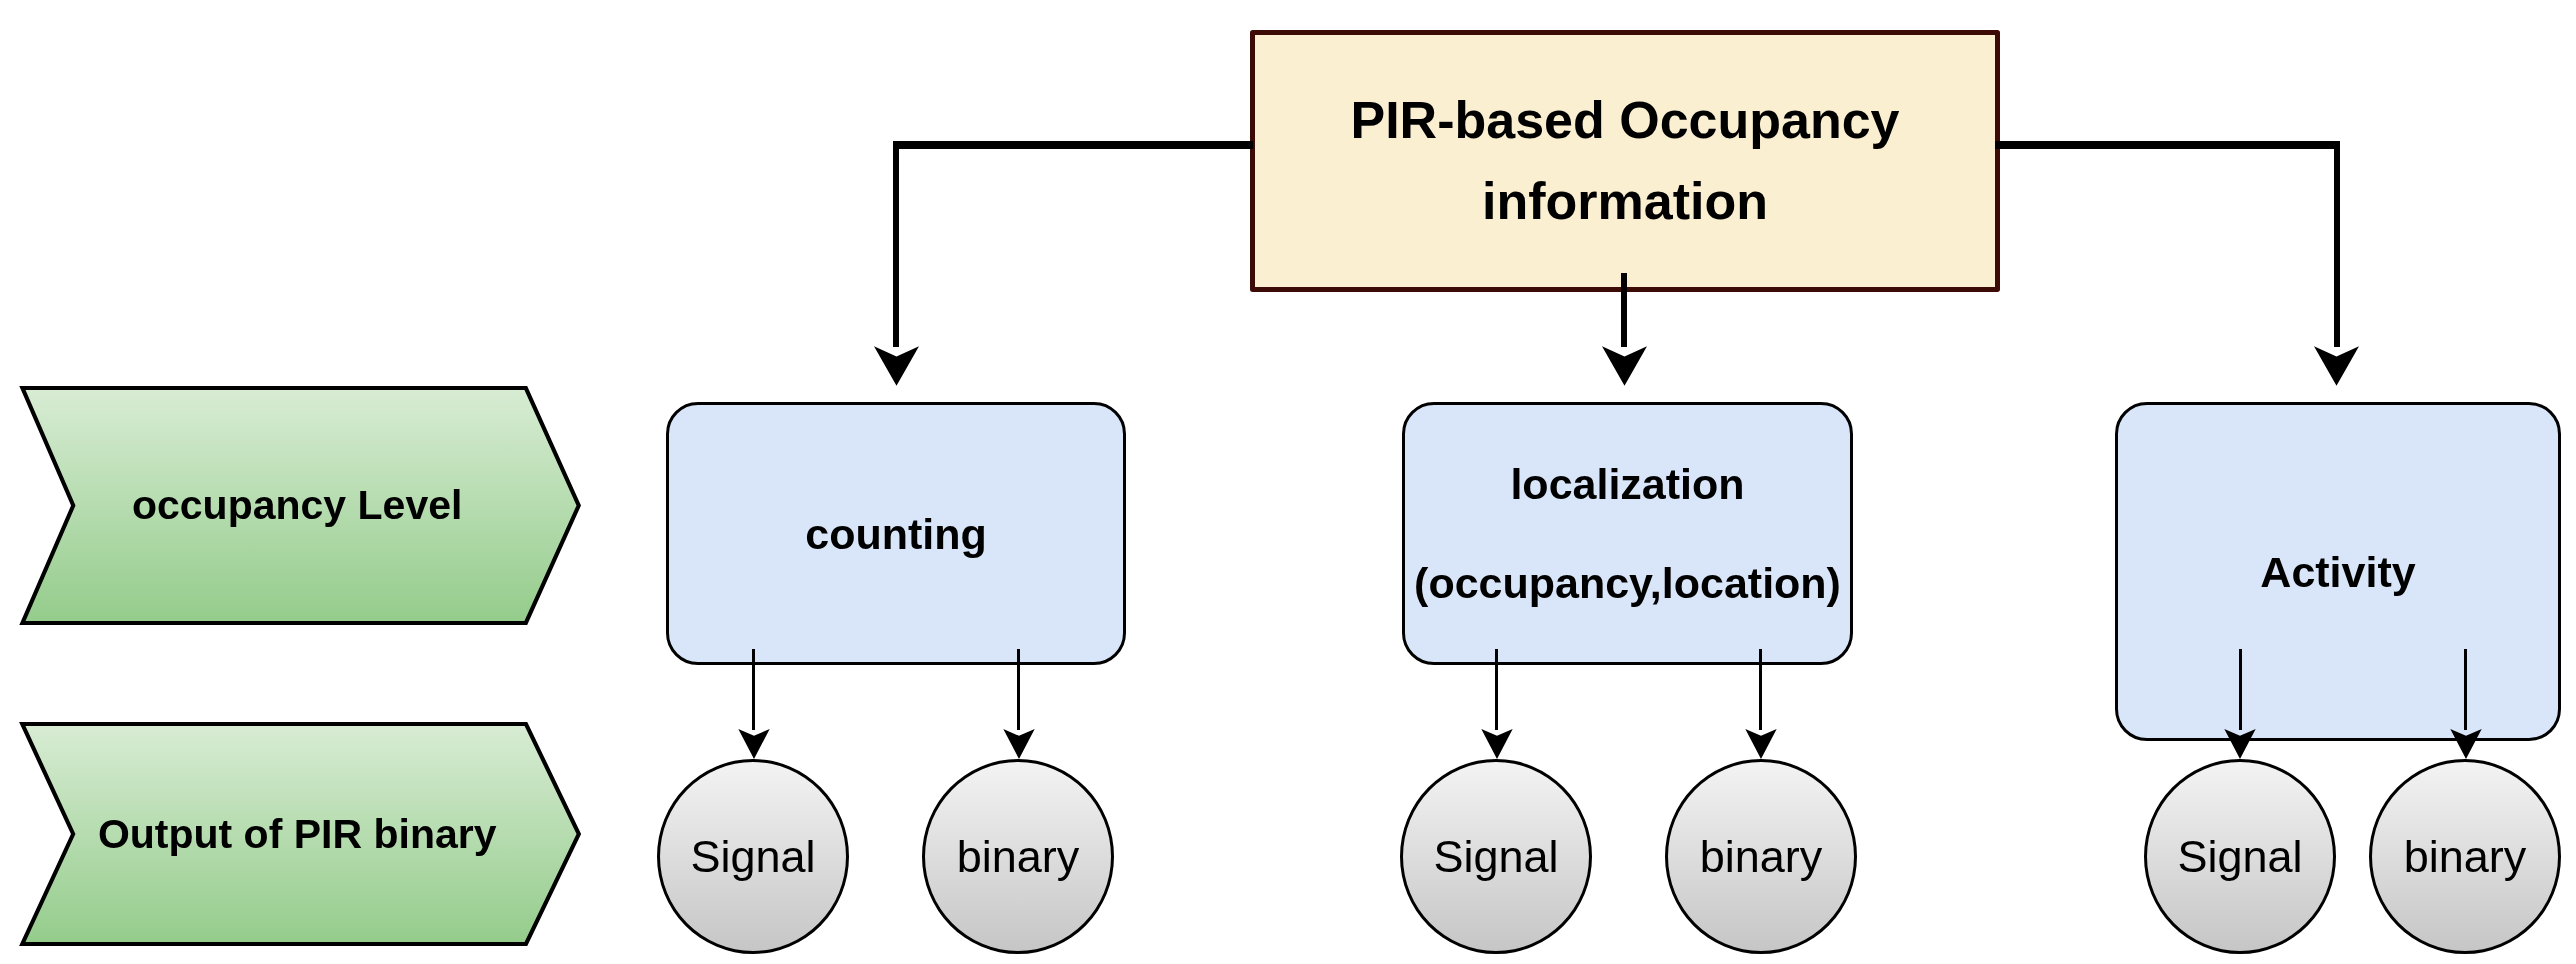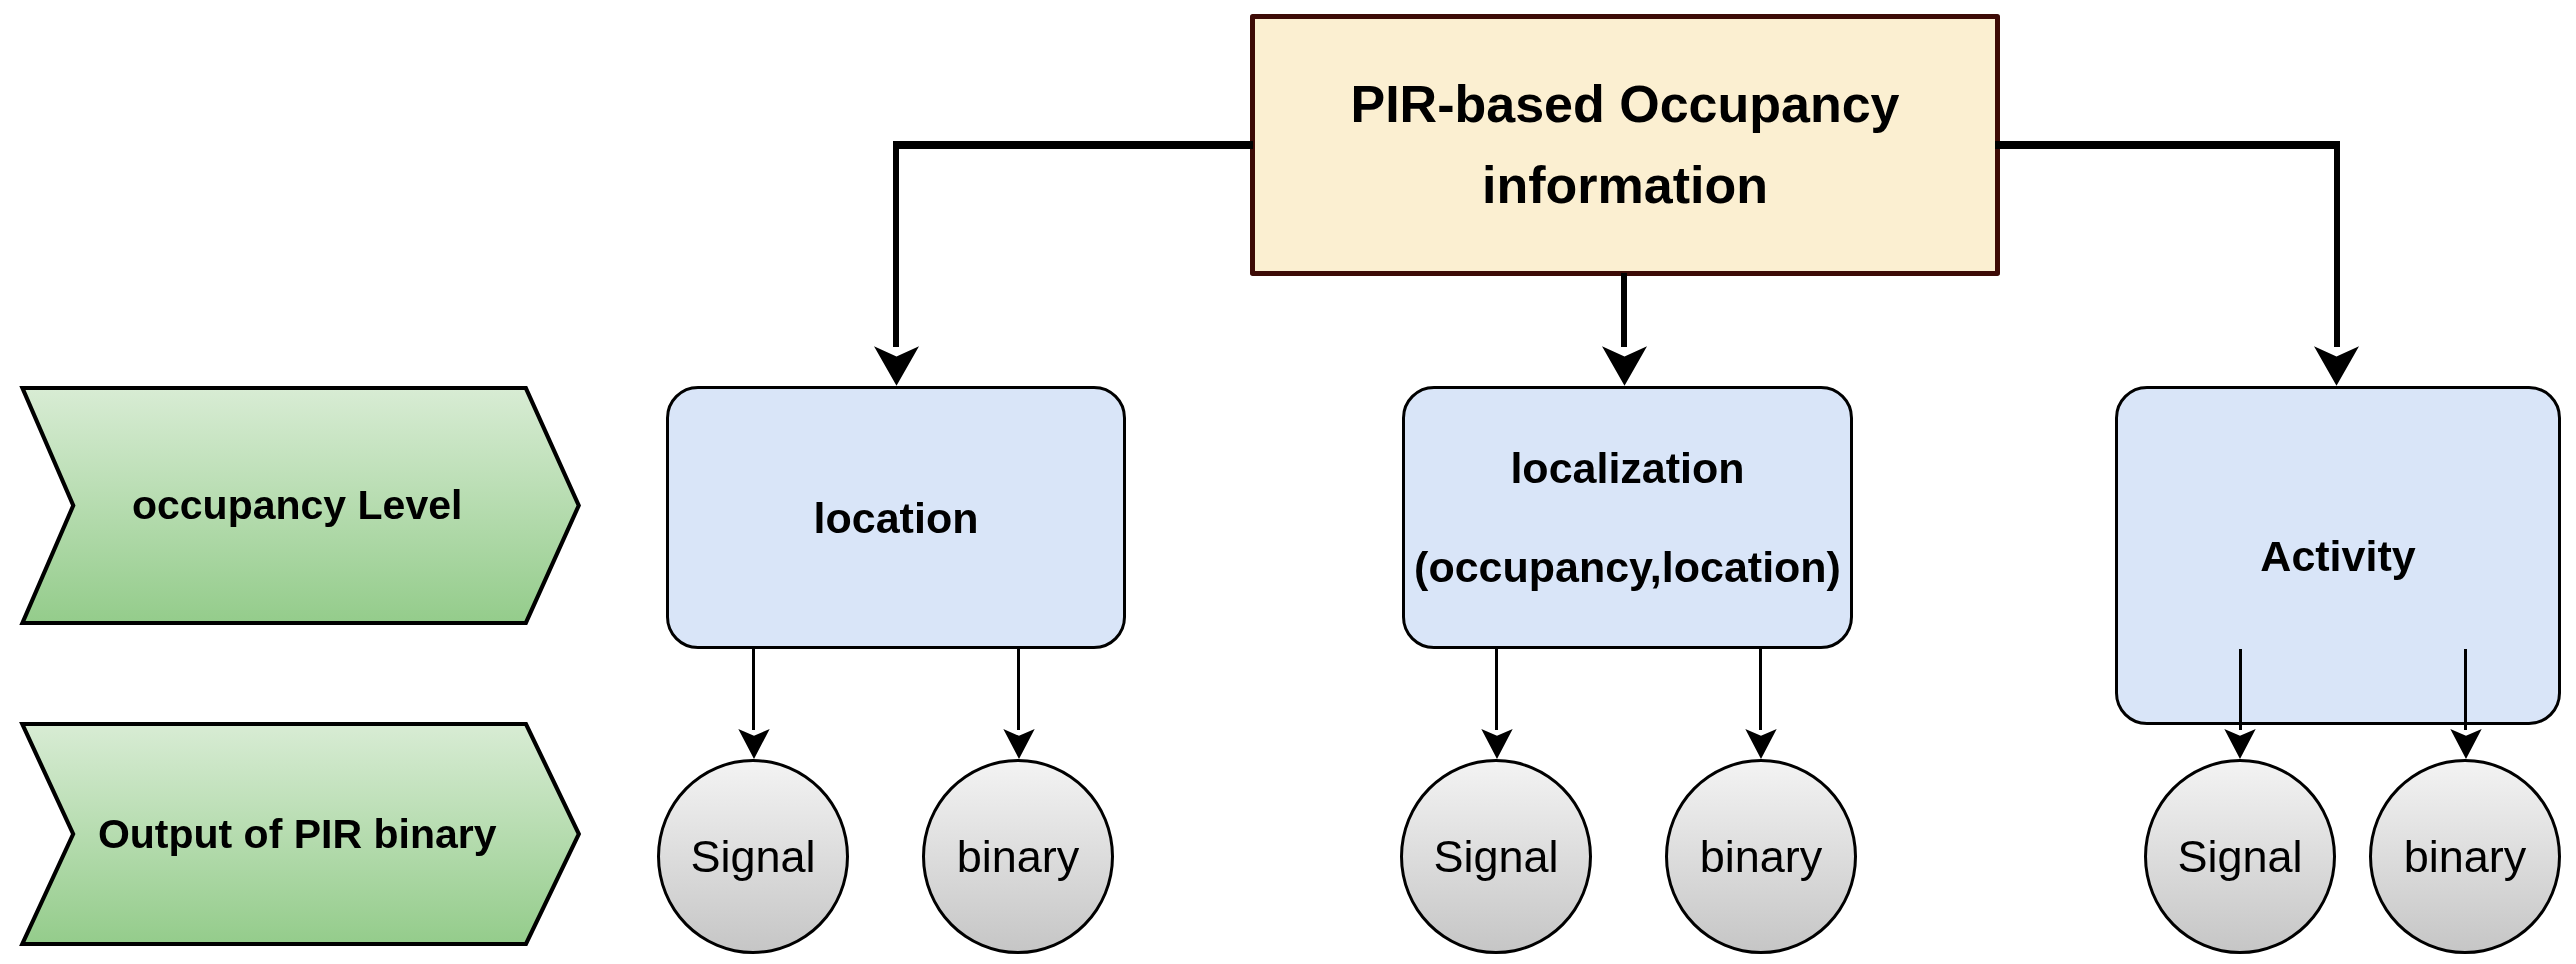--- a/index.html
+++ b/index.html
@@ -5,20 +5,21 @@
   html,body{margin:0;padding:0;background:#ffffff;}
   .canvas{
     position:relative;width:2576px;height:964px;background:#ffffff;
     font-family:"Liberation Sans",sans-serif;color:var(--text,#000);
     overflow:hidden;
   }
   .node{
     position:absolute;display:flex;flex-direction:column;
     align-items:center;justify-content:center;text-align:center;
     box-sizing:border-box;
+    margin-top:16px;
   }
   .root-node{
     background:var(--root-fill,#FBEFD1);
     border:5.5px solid var(--root-border,#3D0B06);
     border-radius:2.7px;font-size:52px;font-weight:bold;line-height:81px;
   }
   .branch-node{
     background:var(--branch-fill,#D9E5F8);
     border:3.4px solid var(--branch-border,#000);
     border-radius:32px;font-size:43px;font-weight:bold;line-height:66px;
@@ -85,21 +86,21 @@
       <linearGradient id="greenGrad2" x1="0" y1="0" x2="0" y2="1">
         <stop offset="0" stop-color="#D8ECD4"></stop>
         <stop offset="1" stop-color="#94CC8B"></stop>
       </linearGradient>
     </defs>
     <polygon points="12,3 745,3 822,163 745,323 12,323 86,163" fill="url(#greenGrad2)" stroke="#000000" stroke-width="6"></polygon>
   </svg>
   <div class="side-label" style="left:13.7px;top:722px;width:567px;height:224px;">Output of PIR binary</div>
 
   <div class="node branch-node" style="left:666px;top:386px;width:460px;height:263px;">
-    <div>location</div>
+    <div>counting</div>
   </div>
 
   <div class="node branch-node" style="left:1402px;top:386px;width:451px;height:263px;gap:33px;">
     <div>localization</div>
     <div>(occupancy,location)</div>
   </div>
 
   <div class="node branch-node" style="left:2115px;top:386px;width:446px;height:339px;">
     <div>Activity</div>
   </div>

